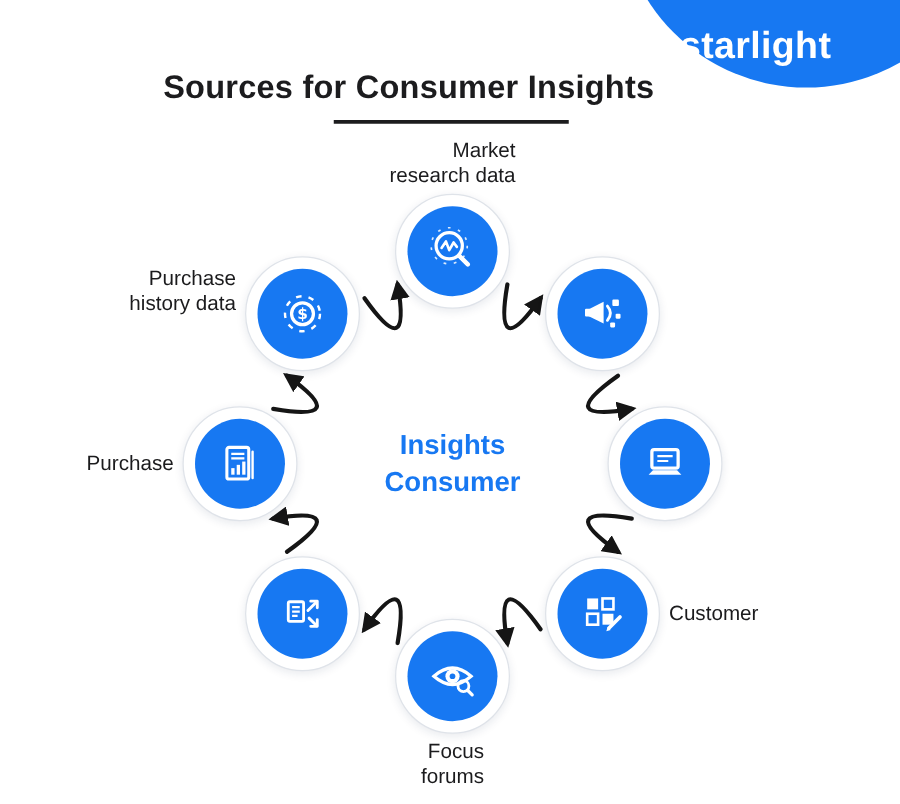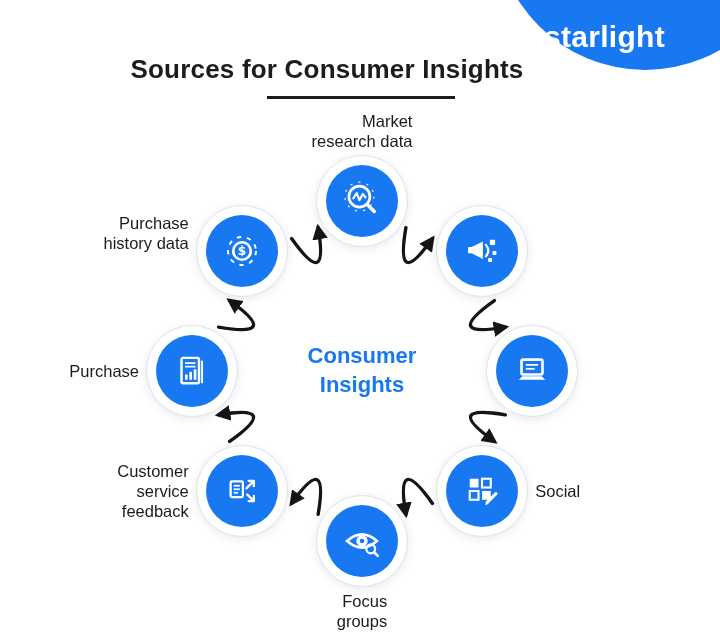--- a/index.html
+++ b/index.html
@@ -103,51 +103,48 @@
             <svg viewBox="0 0 48 48">
       <rect x="10" y="10" width="10" height="10" fill="#fff"></rect>
       <rect x="24" y="10" width="10" height="10" fill="none" stroke="#fff" stroke-width="2.4"></rect>
       <rect x="10" y="24" width="10" height="10" fill="none" stroke="#fff" stroke-width="2.4"></rect>
       <rect x="24" y="24" width="10" height="10" fill="#fff"></rect>
       <line x1="30" y1="37" x2="40" y2="27" stroke="#fff" stroke-width="3.4" stroke-linecap="round"></line>
       <path d="M27.5 40 l4 -1.2 l-2.8 -2.8 z" fill="#fff"></path>
     </svg>
           </div>
         </div>
-        <div class="node-label" style="left: 535.208px; top: 491.208px; transform: translate(0px, -50%);">Social</div>
+        <div class="node-label" style="left: 535.208px; top: 491.208px; transform: translate(0px, -50%);">Customer</div>
         <div class="node" style="left: 362px; top: 541px;">
           <div class="node-inner">
             <svg viewBox="0 0 48 48">
       <path d="M7 24 Q24 9 41 24 Q24 39 7 24 Z" fill="none" stroke="#fff" stroke-width="3"></path>
       <circle cx="24" cy="24" r="6.5" fill="#fff"></circle>
       <circle cx="24" cy="24" r="2.6" fill="#1778f2"></circle>
       <circle cx="34" cy="33" r="5" fill="none" stroke="#fff" stroke-width="2.6"></circle>
       <line x1="37.8" y1="36.8" x2="42" y2="41" stroke="#fff" stroke-width="3" stroke-linecap="round"></line>
     </svg>
           </div>
         </div>
         <div class="node-label" style="left: 362px; top: 591px; transform: translate(-50%, 0px);">Focus
-groups</div>
+forums</div>
         <div class="node" style="left: 241.792px; top: 491.208px;">
           <div class="node-inner">
             <svg viewBox="0 0 48 48">
       <rect x="11" y="13" width="14" height="18" rx="1.5" fill="none" stroke="#fff" stroke-width="2.6"></rect>
       <line x1="14.5" y1="18" x2="21.5" y2="18" stroke="#fff" stroke-width="2"></line>
       <line x1="14.5" y1="22" x2="21.5" y2="22" stroke="#fff" stroke-width="2"></line>
       <line x1="14.5" y1="26" x2="19.5" y2="26" stroke="#fff" stroke-width="2"></line>
       <path d="M29 21 L37 13" stroke="#fff" stroke-width="2.6" stroke-linecap="round"></path>
       <path d="M31.5 12.5 h6 v6" fill="none" stroke="#fff" stroke-width="2.6" stroke-linecap="round" stroke-linejoin="round"></path>
       <path d="M30 28 L37 35" stroke="#fff" stroke-width="2.6" stroke-linecap="round"></path>
       <path d="M37.5 29.5 v6 h-6" fill="none" stroke="#fff" stroke-width="2.6" stroke-linecap="round" stroke-linejoin="round"></path>
     </svg>
           </div>
         </div>
-        <div class="node-label" style="left: 188.792px; top: 491.208px; transform: translate(-100%, -50%);">Customer
-service
-feedback</div>
         <div class="node" style="left: 192px; top: 371px;">
           <div class="node-inner">
             <svg viewBox="0 0 48 48">
       <rect x="12" y="9" width="20" height="29" rx="2" fill="none" stroke="#fff" stroke-width="2.8"></rect>
       <line x1="16" y1="15" x2="28" y2="15" stroke="#fff" stroke-width="2"></line>
       <line x1="16" y1="19" x2="28" y2="19" stroke="#fff" stroke-width="2"></line>
       <rect x="16" y="28" width="3" height="6" fill="#fff"></rect>
       <rect x="21" y="25" width="3" height="9" fill="#fff"></rect>
       <rect x="26" y="22" width="3" height="12" fill="#fff"></rect>
       <path d="M35.5 13 v24" stroke="#fff" stroke-width="2.2" stroke-linecap="round"></path>
@@ -161,18 +158,18 @@
       <circle cx="24" cy="24" r="10" fill="none" stroke="#fff" stroke-width="3"></circle>
       <text x="24" y="29" font-size="14" font-weight="bold" fill="#fff" text-anchor="middle" font-family="DejaVu Sans, sans-serif">$</text>
       <circle cx="24" cy="24" r="16" fill="none" stroke="#fff" stroke-width="2.2" stroke-dasharray="5 6.5"></circle>
     </svg>
           </div>
         </div>
         <div class="node-label" style="left: 188.792px; top: 233px; transform: translate(-100%, -50%);">Purchase
 history data</div>
       </div>
     <div class="center-label">
+      <span>Insights</span>
       <span>Consumer</span>
-      <span>Insights</span>
     </div>
   </div>
 
 </div>
 
 </body></html>

